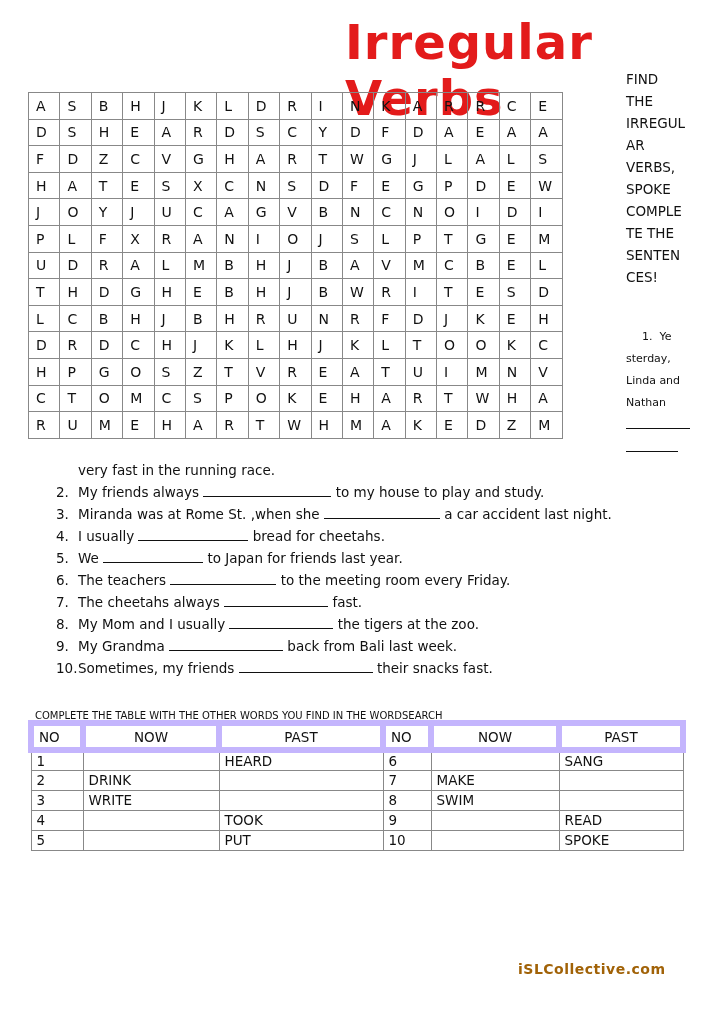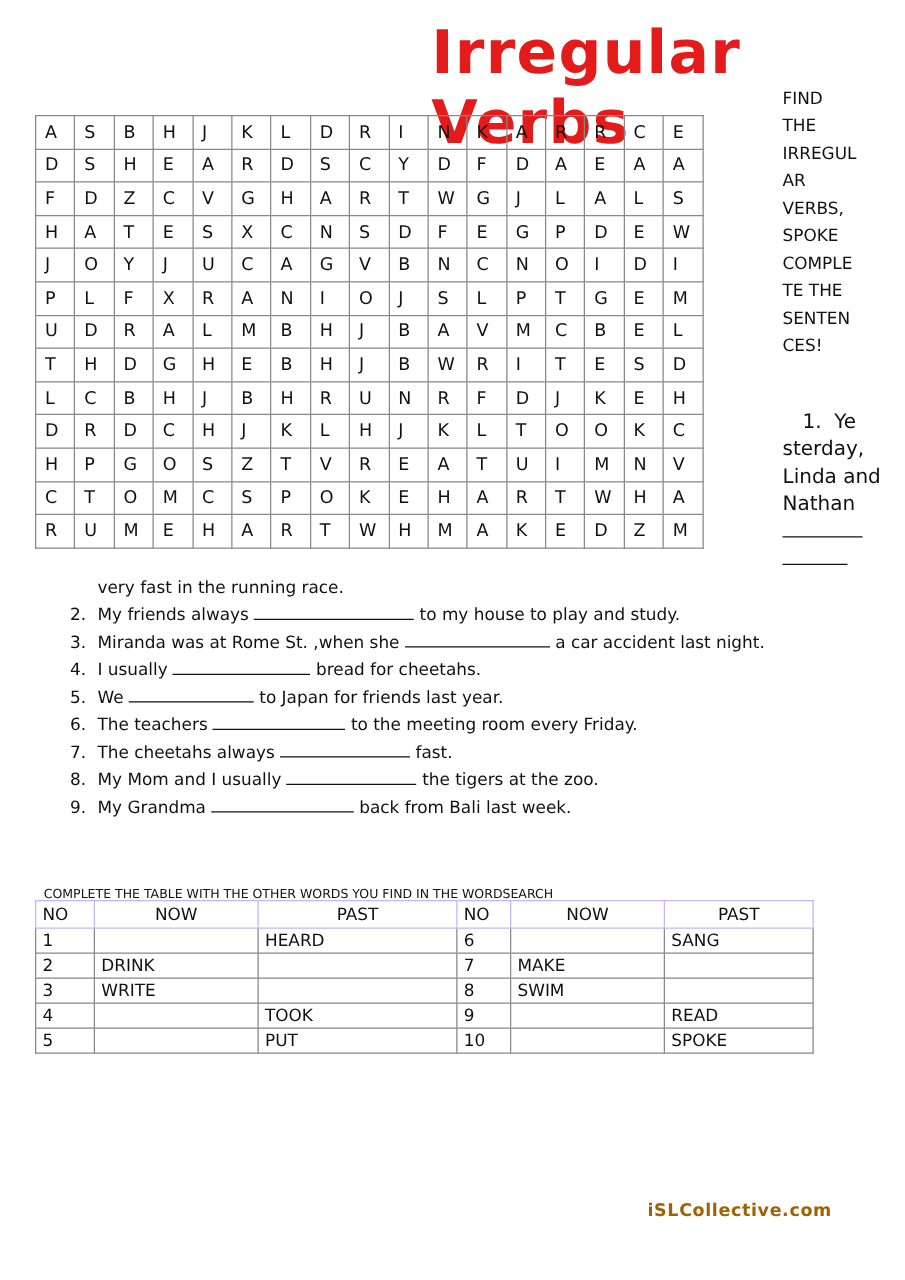--- a/index.html
+++ b/index.html
@@ -4,30 +4,30 @@
 <style>
   html, body { margin:0; padding:0; background:#ffffff; }
   body { width:724px; height:1024px; position:relative; overflow:hidden;
          font-family:"DejaVu Sans", sans-serif; color:#111; }
   .title { position:absolute; left:345px; top:14px; font-size:48px; font-weight:bold;
            color:#e31b1b; letter-spacing:1px; font-family:"DejaVu Sans", sans-serif; }
   .grid { position:absolute; left:28px; top:92px; border-collapse:collapse; }
   .grid td { width:31.4px; height:26.6px; border:1px solid #888; text-align:left;
              padding:0 0 0 7px; font-size:14px; box-sizing:border-box; vertical-align:middle; }
   .side { position:absolute; left:626px; top:68px; width:96px; font-size:13.5px; line-height:22px; }
-  .side2 { position:absolute; left:626px; top:326px; width:92px; font-size:16px; line-height:22px; }
+  .side2 { position:absolute; left:626px; top:326px; width:92px; font-size:11px; line-height:22px; }
   .side2 .num { padding-left:16px; }
   .blank { display:inline-block; border-bottom:1px solid #111; height:14px; vertical-align:baseline; }
   .sentences { position:absolute; left:56px; top:459px; font-size:13.5px; line-height:22px; }
   .sentences .line { white-space:nowrap; }
   .sentences .n { display:inline-block; width:22px; }
   .instruction { position:absolute; left:35px; top:710px; font-size:10px; }
   .tbl { position:absolute; left:28px; top:720px; border-collapse:collapse; font-size:13.5px; }
   .tbl td { border:1px solid #888; height:20px; padding:0 5px; box-sizing:border-box; }
-  .tbl th { border:1px solid #c4b5fd; height:21px; font-weight:normal; padding:0 5px; }
+  .tbl th { border:6px solid #c4b5fd; height:21px; font-weight:normal; padding:0 5px; }
   .c-no { width:36px; } .c-now { width:120px; } .c-past { width:148px; }
   .c-no2 { width:32px; } .c-now2 { width:112px; } .c-past2 { width:108px; }
   .tbl th.c-no, .tbl th.c-no2 { text-align:left; }
   .watermark { position:absolute; left:518px; top:961px; font-size:14px; font-weight:bold;
                color:#a16207; letter-spacing:0.5px; }
 </style>
 </head>
 <body>
 
 <div class="title">Irregular Verbs</div>
@@ -312,20 +312,21 @@
   <div class="line" style="padding-left:22px">very fast in the running race.</div>
   <div id="sentence-lines">
       <div class="line"><span class="n">2.</span><span>My friends always </span><span class="blank" style="width: 128px;"></span><span> to my house to play and study.</span></div>
       <div class="line"><span class="n">3.</span><span>Miranda was at Rome St. ,when she </span><span class="blank" style="width: 116px;"></span><span> a car accident last night.</span></div>
       <div class="line"><span class="n">4.</span><span>I usually </span><span class="blank" style="width: 110px;"></span><span> bread for cheetahs.</span></div>
       <div class="line"><span class="n">5.</span><span>We </span><span class="blank" style="width: 100px;"></span><span> to Japan for friends last year.</span></div>
       <div class="line"><span class="n">6.</span><span>The teachers </span><span class="blank" style="width: 106px;"></span><span> to the meeting room every Friday.</span></div>
       <div class="line"><span class="n">7.</span><span>The cheetahs always </span><span class="blank" style="width: 104px;"></span><span> fast.</span></div>
       <div class="line"><span class="n">8.</span><span>My Mom and I usually </span><span class="blank" style="width: 104px;"></span><span> the tigers at the zoo.</span></div>
       <div class="line"><span class="n">9.</span><span>My Grandma </span><span class="blank" style="width: 114px;"></span><span> back from Bali last week.</span></div>
+      <div class="line"><span class="n">10.</span><span>Sometimes, my friends </span><span class="blank" style="width: 134px;"></span><span> their snacks fast.</span></div>
     </div>
 </div>
 
 <div class="instruction">COMPLETE THE TABLE WITH THE OTHER WORDS YOU FIND IN THE WORDSEARCH</div>
 
 <table class="tbl">
   <thead>
       <tr id="tbl-head">
         <th class="c-no">NO</th>
         <th class="c-now">NOW</th>

